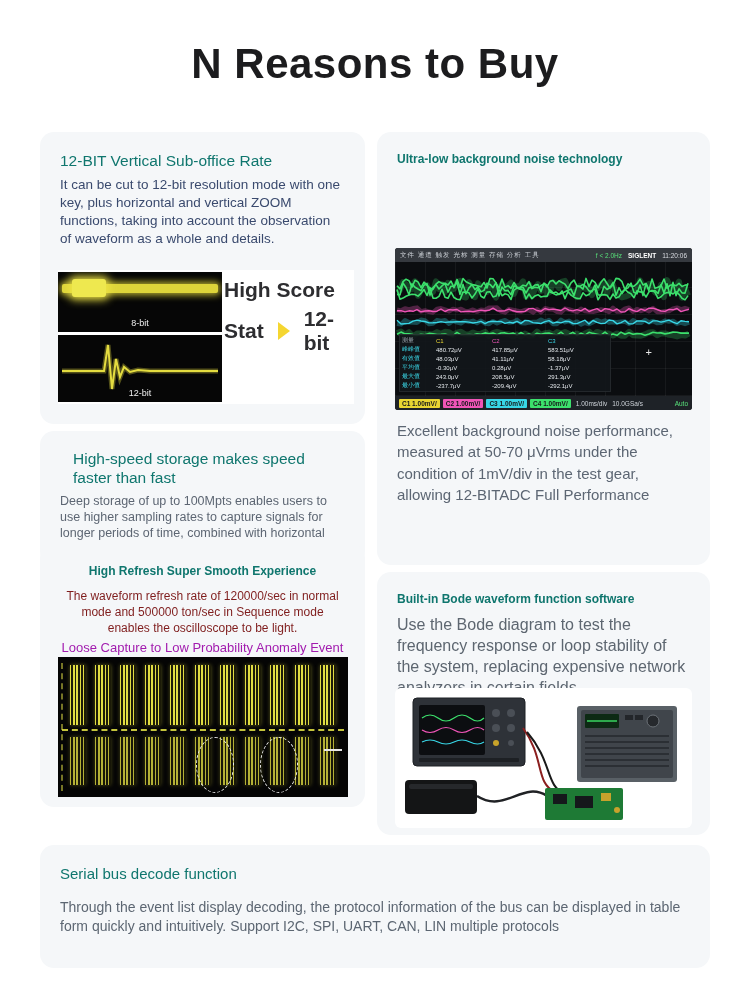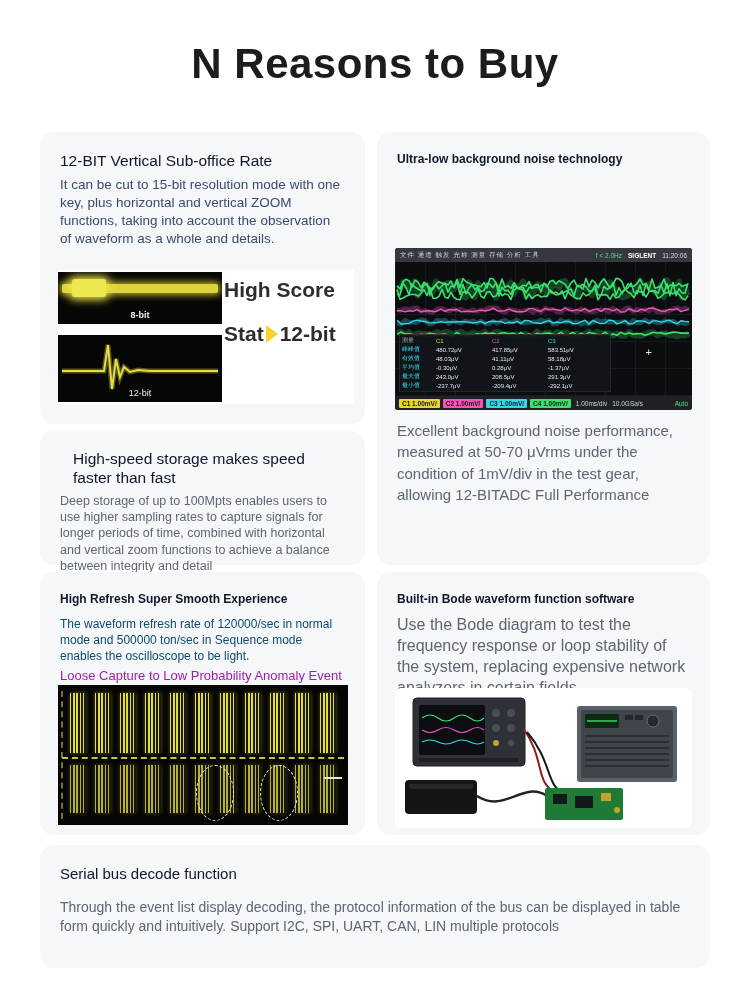--- a/index.html
+++ b/index.html
@@ -5,62 +5,62 @@
   html,body{margin:0;padding:0;background:#fff;}
   .page{position:relative;width:750px;height:1000px;background:#fff;overflow:hidden;
         font-family:"Liberation Sans",sans-serif;}
   .title{position:absolute;top:40px;left:0;right:0;margin:0;text-align:center;
          font-size:42px;font-weight:700;color:#1c1c1e;letter-spacing:.5px;}
 
   .card{position:absolute;background:#f5f7f9;border-radius:14px;}
   #card-resolution{left:40px;top:132px;width:325px;height:292px;}
   #card-noise{left:377px;top:132px;width:333px;height:433px;}
   #card-storage{left:40px;top:431px;width:325px;height:134px;}
-  #card-refresh{left:40px;top:572px;width:325px;height:263px;}
+  #card-refresh{left:40px;top:544px;width:325px;height:263px;text-align:center;}
   #card-bode{left:377px;top:572px;width:333px;height:263px;}
   #card-serial{left:40px;top:845px;width:670px;height:123px;}
 
-  .h-blue{color:#0f172a;margin:0;}
+  .h-blue{color:#0f766e;margin:0;}
   .h-lg{font-size:15.5px;font-weight:500;}
   .h-sm{font-size:12px;font-weight:600;}
   #card-resolution .h-blue{margin:20px 20px 0;}
   #card-noise .h-blue{margin:20px 20px 0;}
   #card-storage .h-blue{margin:18px 33px 0;line-height:1.25;width:250px;}
   #card-refresh .h-blue{margin:20px 20px 0;}
   #card-bode .h-blue{margin:20px 20px 0;}
   #card-serial .h-blue{margin:20px 20px 0;font-size:15px;font-weight:500;}
 
   .body-navy{margin:6px 20px 0;font-size:13.5px;color:#3a4a6e;line-height:1.33;}
   .sub-blue{margin:10px 20px 0;font-size:15.5px;color:#1b6ddb;line-height:1.35;white-space:pre-line;}
   #card-noise .body-gray{position:absolute;left:20px;top:288px;width:300px;margin:0;
       font-size:15px;color:#5c6673;line-height:1.42;}
   #card-storage .body-gray{margin:5px 20px 0;font-size:12.5px;color:#5d6673;line-height:1.3;}
-  #card-refresh .body-gray{margin:10px 20px 0;font-size:12px;color:#0c4a6e;line-height:1.35;}
+  #card-refresh .body-gray{margin:10px 20px 0;font-size:12px;color:#7f1d1d;line-height:1.35;}
   #card-refresh .body-dark{margin:3px 20px 0;font-size:13px;color:#a21caf;white-space:nowrap;}
   #card-bode .body-gray{margin:8px 20px 0;font-size:16px;color:#5d6670;line-height:1.32;}
   #card-serial .body-gray{margin:16px 20px 0;font-size:14px;color:#5c6672;line-height:1.35;width:630px;}
 
   
   .res-figure{position:absolute;left:18px;top:138px;width:296px;height:134px;background:#fff;}
   .res-panels{position:absolute;left:0;top:2px;width:164px;height:130px;}
   .res-panel{position:absolute;left:0;right:0;background:#060606;overflow:hidden;}
-  .res-panel-8{top:0;height:52px;font-weight:bold;}
+  .res-panel-8{top:0;height:60px;}
   .res-panel-12{top:63px;height:67px;}
   .fuzz-band{position:absolute;left:4px;right:4px;top:12px;height:9px;background:#ddd43a;
       border-radius:2px;box-shadow:0 0 7px 2px rgba(230,220,60,.8);}
   .fuzz-blob{position:absolute;left:14px;width:34px;top:7px;height:18px;background:#eee84f;
       border-radius:3px;box-shadow:0 0 8px 3px rgba(240,230,70,.9);}
   .wave-label{position:absolute;bottom:4px;left:50%;transform:translateX(-50%);
       color:#eee;font-size:9px;}
   .spike-svg{position:absolute;left:0;top:0;}
   .sp{fill:none;stroke:#e4dc40;stroke-width:2;}
   .sp.glow{stroke-width:5;opacity:.35;}
   .score-block{position:absolute;left:166px;top:8px;width:132px;color:#2d2d30;}
   .score-line1{font-size:21px;font-weight:600;}
-  .score-line2{font-size:21px;font-weight:600;display:flex;align-items:center;gap:2px;margin-top:20px;}
+  .score-line2{font-size:21px;font-weight:600;display:flex;align-items:center;gap:14px;margin-top:5px;}
   .yellow-wedge{width:0;height:0;border-top:9px solid transparent;border-bottom:9px solid transparent;
       border-left:12px solid #f5d631;display:inline-block;}
   .bit15-block{position:absolute;left:178px;top:84px;display:flex;align-items:center;gap:4px;}
   .bit15-labels{font-size:8.5px;color:#3a3a3a;line-height:1.3;}
   .upto .yellow{color:#f5c531;font-weight:700;}
   .bit15-big{font-size:27px;font-weight:700;color:#101010;}
 
   
   .scope{position:absolute;left:18px;top:116px;width:297px;height:162px;background:#0a0c0f;
       border-radius:3px;overflow:hidden;}
@@ -120,21 +120,21 @@
 </style>
 </head>
 <body>
 
 <div class="page">
 
   <h1 class="title">N Reasons to Buy</h1>
 
   <section class="card" id="card-resolution">
     <h2 class="h-blue h-lg">12-BIT Vertical Sub-office Rate</h2>
-    <p class="body-navy">It can be cut to 15-bit resolution mode with one key, plus horizontal and vertical ZOOM functions, taking into account the observation of waveform as a whole and details.</p>
+    <p class="body-navy">It can be cut to 12-bit resolution mode with one key, plus horizontal and vertical ZOOM functions, taking into account the observation of waveform as a whole and details.</p>
 
     <div class="res-figure">
       <div class="res-panels">
         <div class="res-panel res-panel-8">
           <div class="fuzz-band"></div>
           <div class="fuzz-blob"></div>
           <span class="wave-label">8-bit</span>
         </div>
         <div class="res-panel res-panel-12">
           <svg class="spike-svg" width="164" height="67" viewBox="0 0 164 67">

